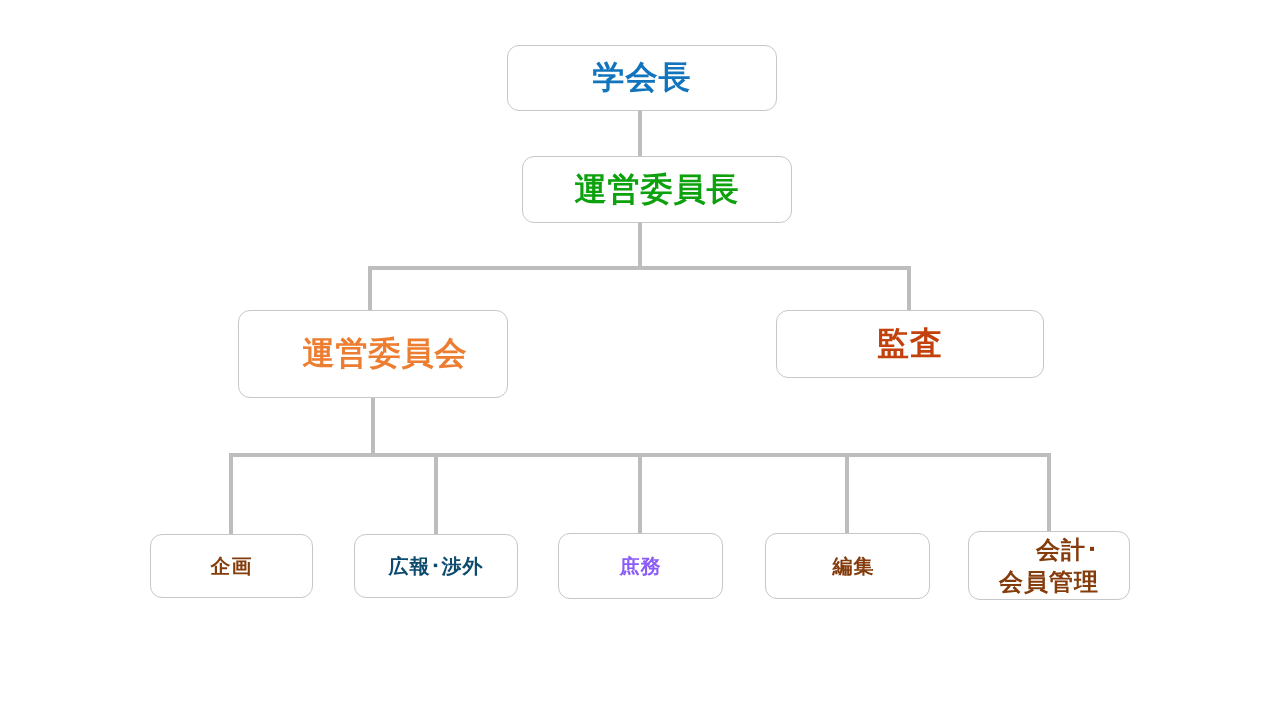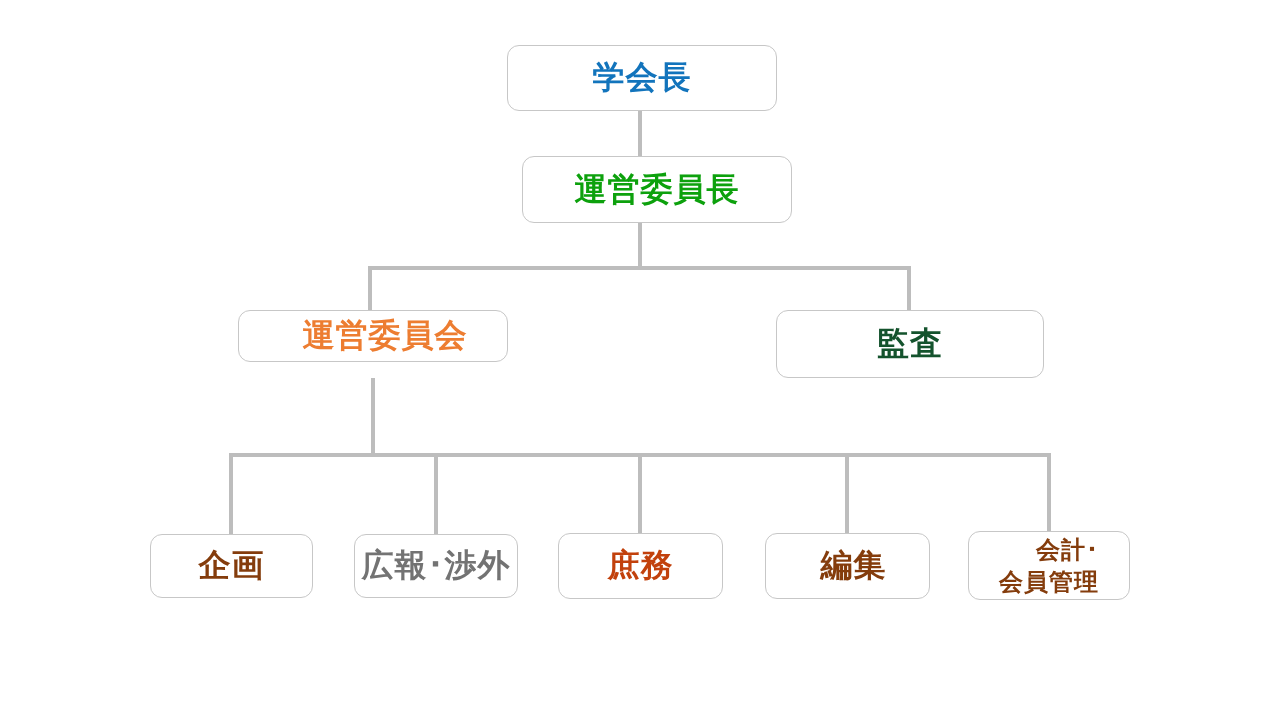--- a/index.html
+++ b/index.html
@@ -26,33 +26,33 @@
     box-sizing: border-box;
     z-index: 2;
   }
   .node .label {
     font-weight: bold;
     text-align: center;
     letter-spacing: 1px;
     white-space: pre-line;
   }
   .lvl-big .label { font-size: 32px; }
-  .lvl-small .label { font-size: 32px; }
+  .lvl-small .label { font-size: 20px; }
   .lvl-small2 .label { font-size: 24px; line-height: 32px; text-align: right; }
 
   .conn {
     position: absolute;
     background: #bdbdbd;
     z-index: 1;
   }
 
   
   #n-president   { left: 507px; top: 45px;  width: 270px; height: 66px; }
   #n-chair       { left: 522px; top: 156px; width: 270px; height: 67px; }
-  #n-committee   { left: 238px; top: 310px; width: 270px; height: 52px; padding-left: 24px; }
+  #n-committee   { left: 238px; top: 310px; width: 270px; height: 88px; padding-left: 24px; }
   #n-audit       { left: 776px; top: 310px; width: 268px; height: 68px; }
   #n-planning    { left: 150px; top: 534px; width: 163px; height: 64px; }
   #n-pr          { left: 354px; top: 534px; width: 164px; height: 64px; }
   #n-general     { left: 558px; top: 533px; width: 165px; height: 66px; }
   #n-editing     { left: 765px; top: 533px; width: 165px; height: 66px; }
   #n-accounting  { left: 968px; top: 531px; width: 162px; height: 69px; }
 
   
   #c-v1   { left: 638px;  top: 111px; width: 4px;   height: 46px; }
   #c-v2   { left: 638px;  top: 223px; width: 4px;   height: 47px; }
@@ -91,33 +91,33 @@
 
   <div class="node lvl-big" id="n-chair">
     <span class="label" style="color: rgb(13, 161, 13);">運営委員長</span>
   </div>
 
   <div class="node lvl-big" id="n-committee">
     <span class="label" style="color: rgb(237, 125, 49);">運営委員会</span>
   </div>
 
   <div class="node lvl-big" id="n-audit">
-    <span class="label" style="color: #14532d;">監査</span>
+    <span class="label" style="color: #c2410c;">監査</span>
   </div>
 
   <div class="node lvl-small" id="n-planning">
     <span class="label" style="color: rgb(132, 60, 12);">企画</span>
   </div>
 
   <div class="node lvl-small" id="n-pr">
-    <span class="label" style="color: #737373; text-align: right;">広報･渉外</span>
+    <span class="label" style="color: #0c4a6e; text-align: right;">広報･渉外</span>
   </div>
 
   <div class="node lvl-small" id="n-general">
-    <span class="label" style="color: #c2410c; font-family: Liberation Mono, monospace;">庶務</span>
+    <span class="label" style="color: #8b5cf6; font-family: Liberation Mono, monospace;">庶務</span>
   </div>
 
   <div class="node lvl-small" id="n-editing">
     <span class="label" style="color: rgb(132, 60, 12); margin-left: 12px;">編集</span>
   </div>
 
   <div class="node lvl-small2" id="n-accounting">
     <span class="label" style="color: rgb(132, 60, 12);">会計･
 会員管理</span>
   </div>

